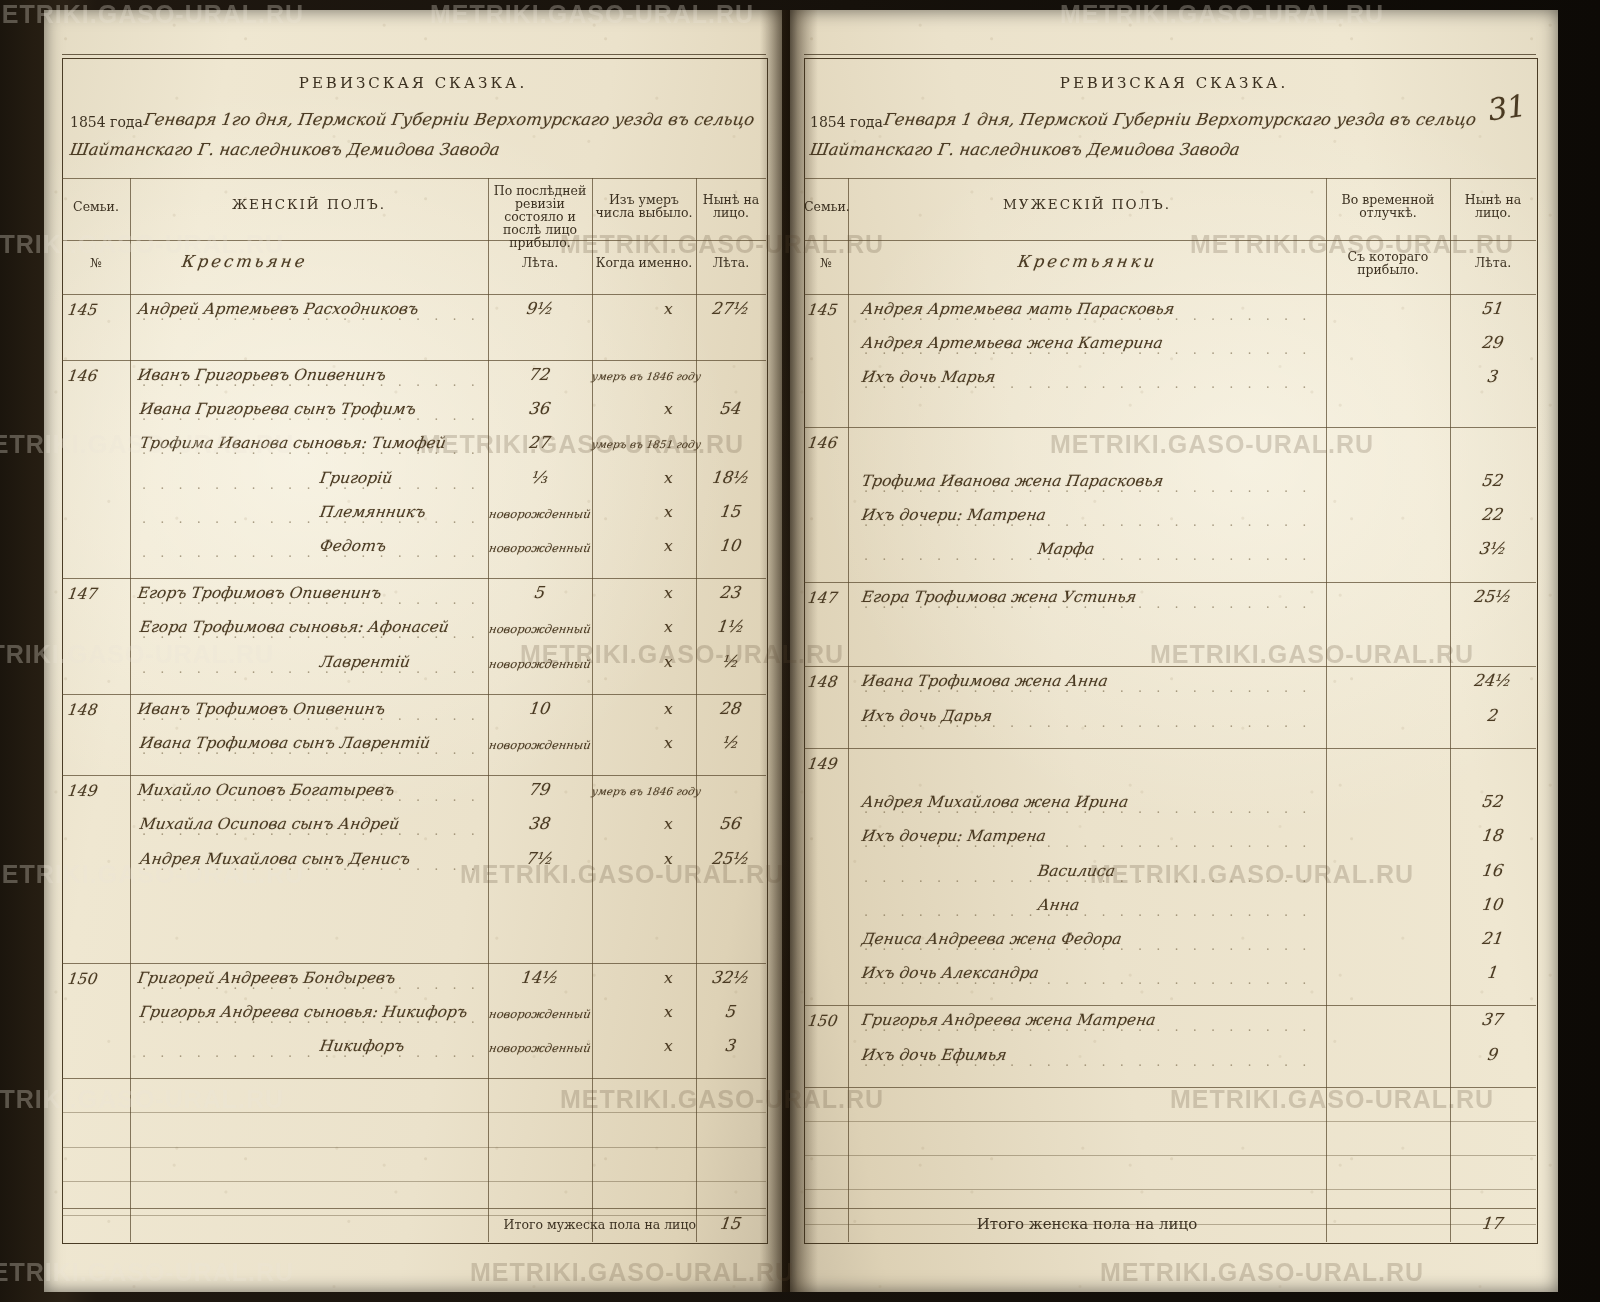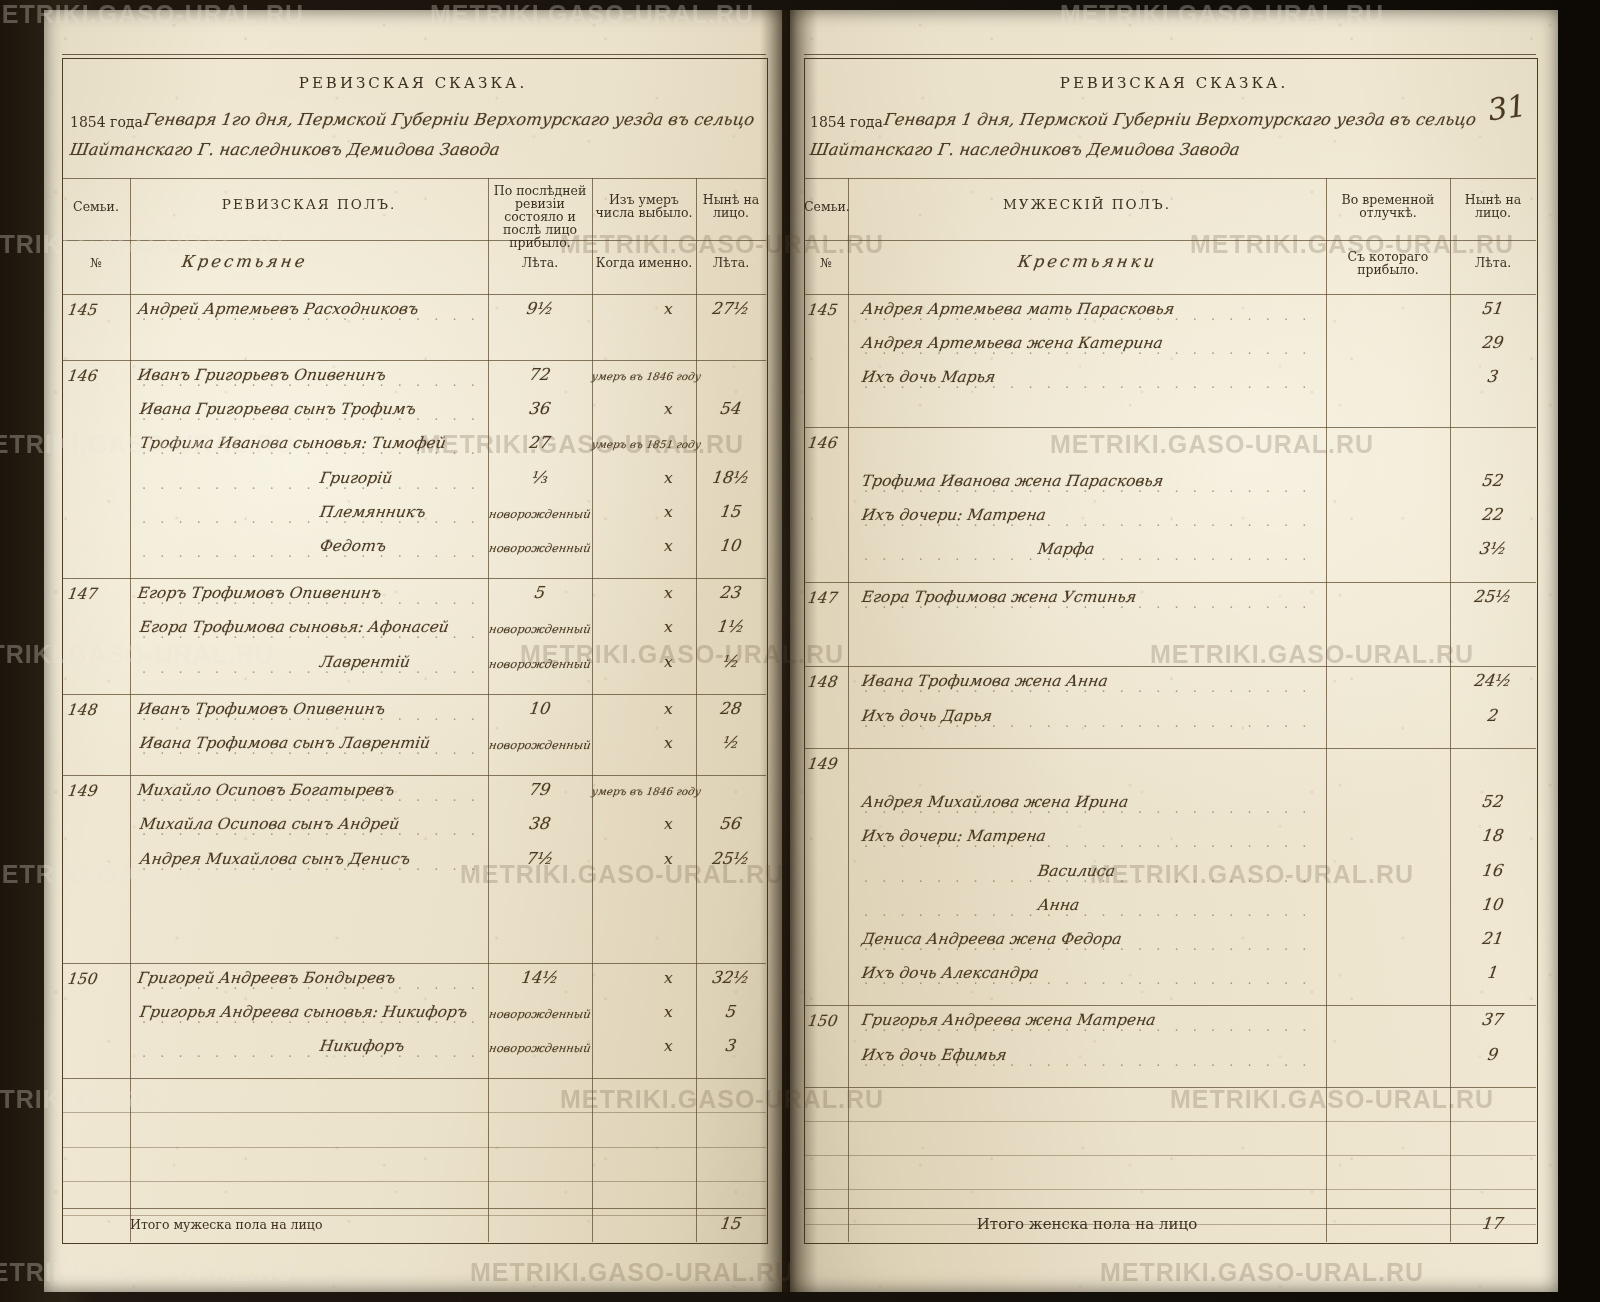--- a/index.html
+++ b/index.html
@@ -89,21 +89,21 @@
         <div class="hw s16 c" style="left: 100px; top: 100px;">Генваря 1го дня, Пермской Губернiи Верхотурскаго уезда въ сельцо</div>
         <div class="hw s16 c" style="left: 26px; top: 130px;">Шайтанскаго Г. наследниковъ Демидова Завода</div>
         <div class="rule h" style="left: 18px; top: 168px; width: 704px;"></div>
         <div class="rule h" style="left: 18px; top: 230px; width: 704px;"></div>
         <div class="rule h" style="left: 18px; top: 284px; width: 704px;"></div>
         <div class="rule v" style="left: 86px; top: 168px; height: 1064px;"></div>
         <div class="rule v" style="left: 444px; top: 168px; height: 1064px;"></div>
         <div class="rule v" style="left: 548px; top: 168px; height: 1064px;"></div>
         <div class="rule v" style="left: 652px; top: 168px; height: 1064px;"></div>
         <div class="prt" style="left: 18px; top: 190px; width: 68px;">Семьи.</div>
-        <div class="prt" style="left: 86px; top: 188px; width: 358px; letter-spacing: 2px; font-size: 13.5px;">РЕВИЗСКАЯ ПОЛЪ.</div>
+        <div class="prt" style="left: 86px; top: 188px; width: 358px; letter-spacing: 2px; font-size: 13.5px;">ЖЕНСКIЙ ПОЛЪ.</div>
         <div class="prt" style="left: 444px; top: 174px; width: 104px;">По послѣдней ревизiи состояло и послѣ лицо прибыло.</div>
         <div class="prt" style="left: 548px; top: 183px; width: 104px;">Изъ умеръ числа выбыло.</div>
         <div class="prt" style="left: 652px; top: 183px; width: 70px;">Нынѣ на лицо.</div>
         <div class="prt" style="left: 18px; top: 246px; width: 68px;">№</div>
         <div class="prt" style="left: 444px; top: 246px; width: 104px;">Лѣта.</div>
         <div class="prt" style="left: 548px; top: 246px; width: 104px;">Когда именно.</div>
         <div class="prt" style="left: 652px; top: 246px; width: 70px;">Лѣта.</div>
         <div class="hw s16 c" style="left: 138px; top: 242px; letter-spacing: 3px;">Крестьяне</div>
         <div class="hw s15 c" style="left: 24px; top: 291px;">145</div>
         <div class="hw s15 c" style="left: 94px; top: 290px;">Андрей Артемьевъ Расходниковъ</div>
@@ -220,21 +220,21 @@
         <div class="hw s14 c" style="left: 444px; top: 1031.03px; width: 104px; text-align: center; font-size: 11.5px;">новорожденный</div>
         <div class="hw s14 c" style="left: 548px; top: 1031.03px; width: 104px; text-align: center; font-size: 10.5px;"></div>
         <div class="hw s15" style="left: 620px; top: 1027.03px;">х</div>
         <div class="hw s16 c" style="left: 652px; top: 1026.03px; width: 70px; text-align: center;">3</div>
         <div class="rule h" style="left: 18px; top: 1068.23px; width: 704px;"></div>
         <div class="rule h faint" style="left: 18px; top: 1102.43px; width: 704px;"></div>
         <div class="rule h faint" style="left: 18px; top: 1136.63px; width: 704px;"></div>
         <div class="rule h faint" style="left: 18px; top: 1170.83px; width: 704px;"></div>
         <div class="rule h faint" style="left: 18px; top: 1205.03px; width: 704px;"></div>
         <div class="rule h" style="left: 18px; top: 1198px; width: 704px;"></div>
-        <div class="prt" style="left: 86px; top: 1208px; width: 566px; text-align: left; font-size: 12.5px;">Итого мужеска пола на лицо</div>
+        <div class="prt" style="left: 86px; top: 1208px; width: 566px; text-align: right; font-size: 12.5px;">Итого мужеска пола на лицо</div>
         <div class="hw s16 c" style="left: 652px; top: 1204px; width: 70px; text-align: center;">15</div>
       </div>
   </div>
 
   <div class="leaf" id="leafR">
     <div class="speckle"></div>
     <div class="page" id="pageR">
         <div class="frame" style="left: 14px; top: 48px; width: 732px; height: 1184px;"></div>
         <div class="dbl" style="left: 14px; top: 44px; width: 732px;"></div>
         <div class="ttl" style="left: 0px; top: 64px; width: 768px;">РЕВИЗСКАЯ СКАЗКА.</div>

